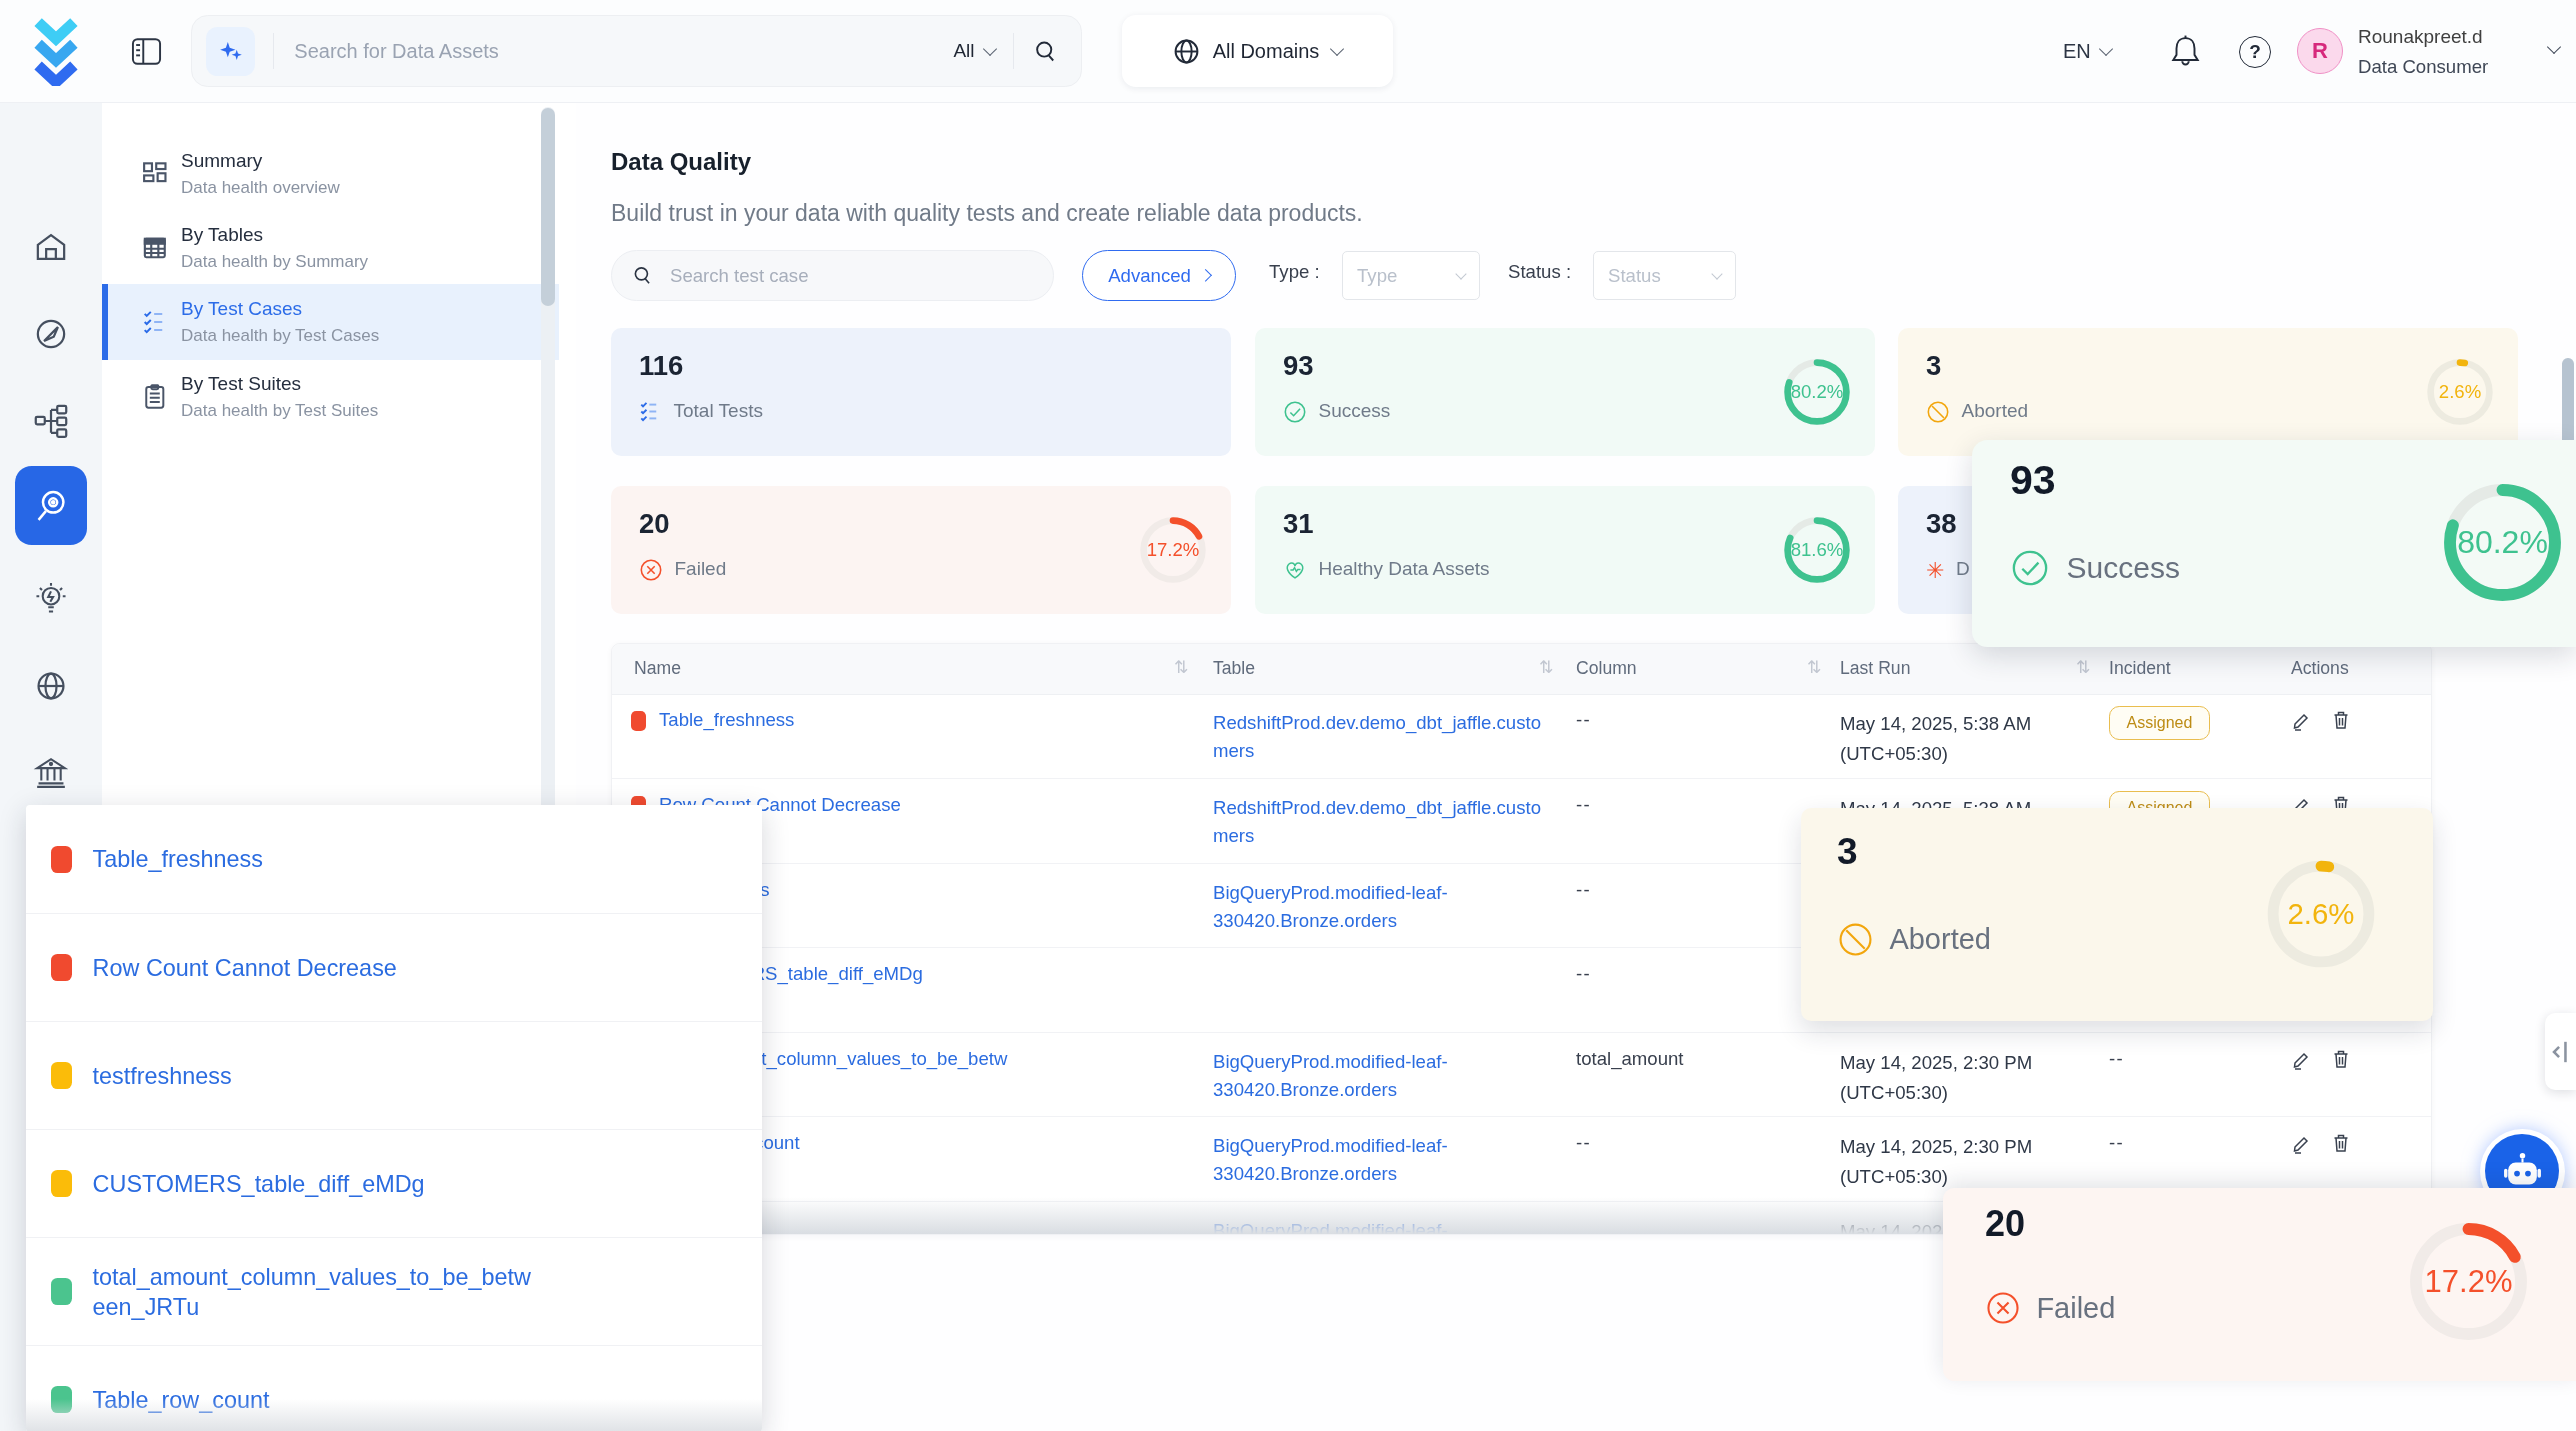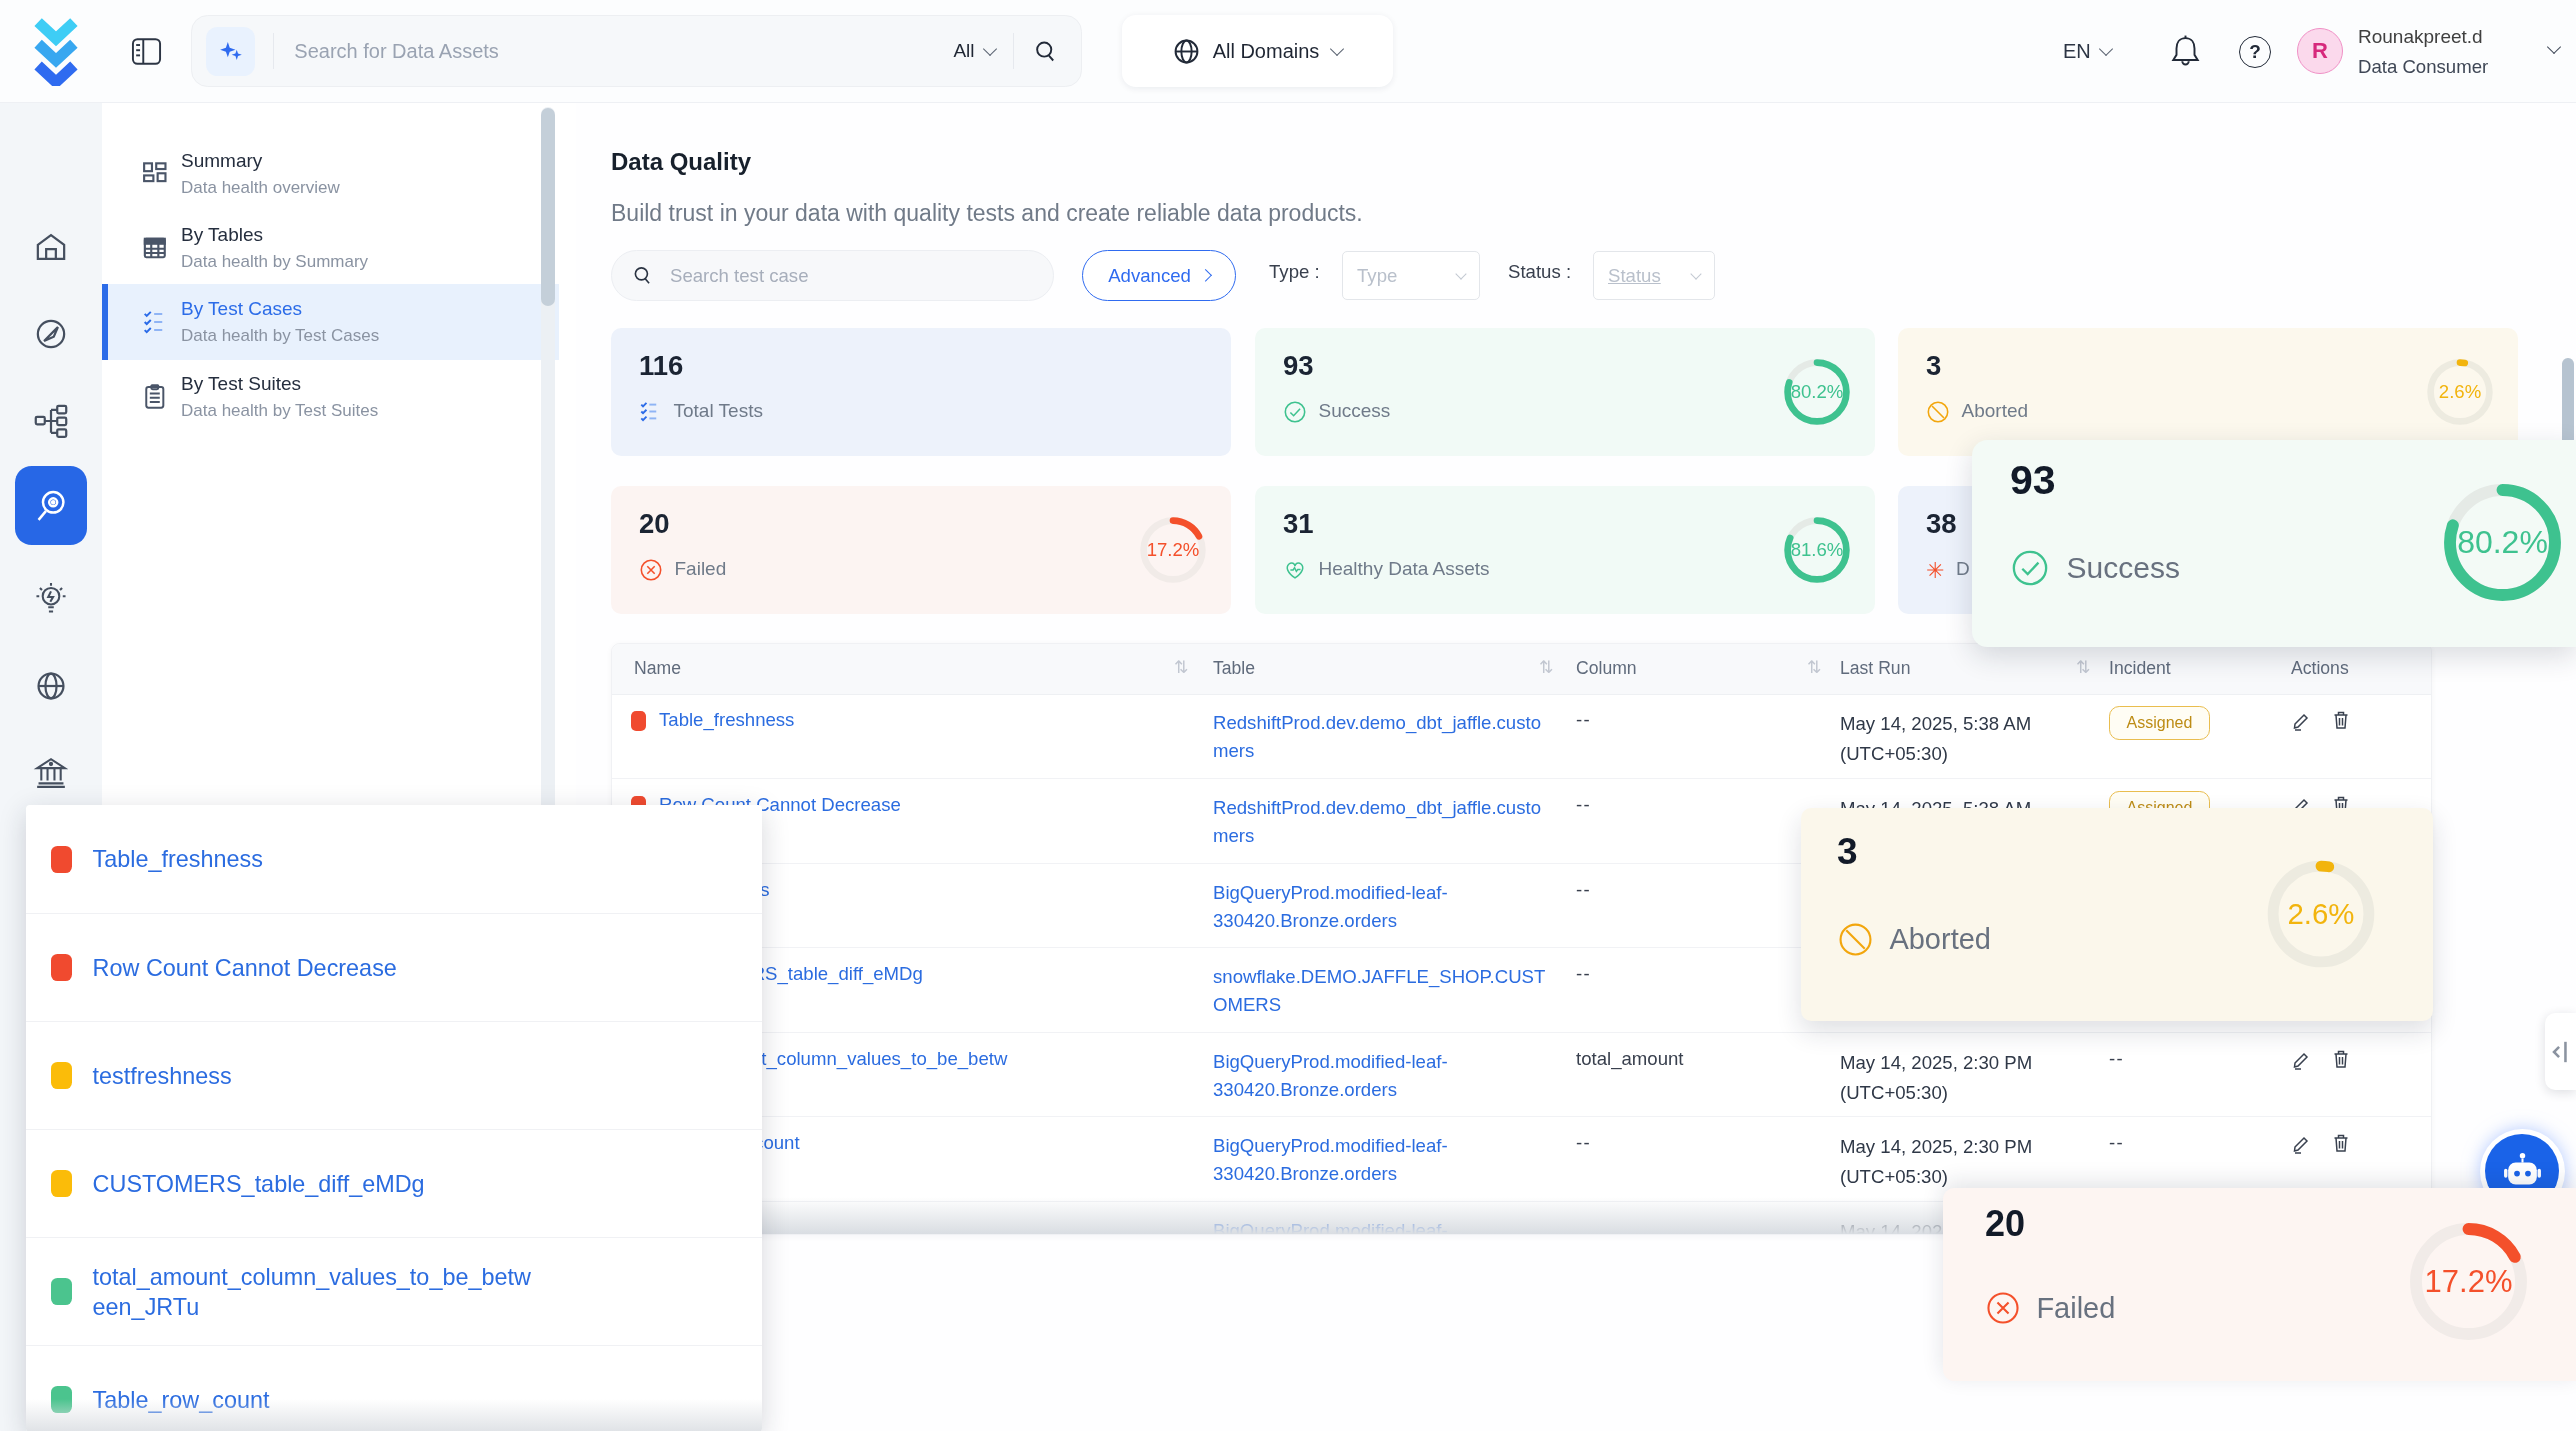--- a/index.html
+++ b/index.html
@@ -277,21 +277,21 @@
   <button class="advbtn">
     <span>Advanced</span>
     <span class="chev right"></span>
   </button>
   <span class="flabel" style="left:1269px;">Type :</span>
   <div class="fselect" style="left:1342px;width:138px;">
     <span>Type</span>
     <span class="chev"></span>
   </div>
   <span class="flabel" style="left:1508px;">Status :</span>
-  <div class="fselect" style="left:1593px;width:122px;text-decoration:underline;">
+  <div class="fselect" style="left:1593px;width:143px;">
     <span>Status</span>
     <span class="chev"></span>
   </div>
 
   <section class="card c-blue" style="left:611px;top:328px;">
     <span class="num">116</span>
     <span class="lbl">
       <svg width="23" height="23" viewBox="0 0 40 40" fill="none" stroke="#2c6ce8" stroke-width="3.4">
         <path d="M4 8 l3 3 l6 -6"></path>
           <line x1="18" y1="8" x2="30" y2="8" stroke="#8fb4f5"></line>
@@ -442,21 +442,20 @@
       <span class="statussq" style="background: rgb(251, 188, 9);"></span>
       <span class="cell namecell link">testfreshness</span>
       <span class="cell tablecell link">BigQueryProd.modified-leaf-330420.Bronze.orders</span>
       <span class="cell colcell">--</span>
       <span class="cell runcell"></span>
     </div>
 
     <div class="trow" style="top:303px;">
       <span class="statussq" style="background: rgb(251, 188, 9);"></span>
       <span class="cell namecell link">CUSTOMERS_table_diff_eMDg</span>
-      <span class="cell tablecell link">snowflake.DEMO.JAFFLE_SHOP.CUSTOMERS</span>
       <span class="cell colcell">--</span>
       <span class="cell runcell"></span>
     </div>
 
     <div class="trow" style="top:388px;">
       <span class="statussq" style="background: rgb(75, 196, 142);"></span>
       <span class="cell namecell link">total_amount_column_values_to_be_betw</span>
       <span class="cell tablecell link">BigQueryProd.modified-leaf-330420.Bronze.orders</span>
       <span class="cell colcell" style="letter-spacing:0;">total_amount</span>
       <span class="cell runcell">May 14, 2025, 2:30 PM (UTC+05:30)</span>

